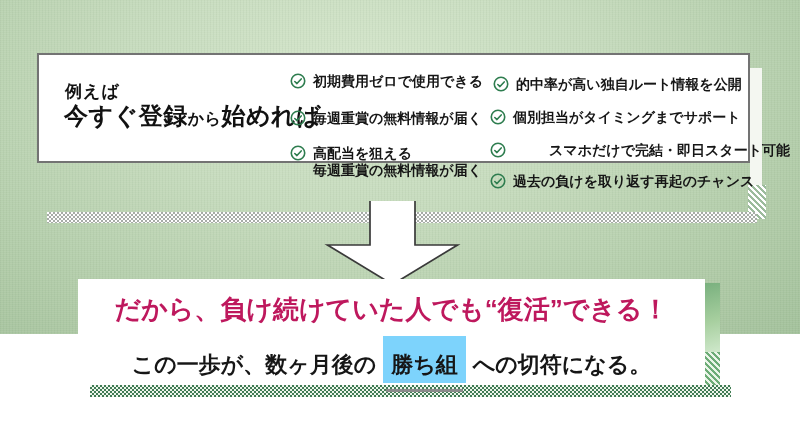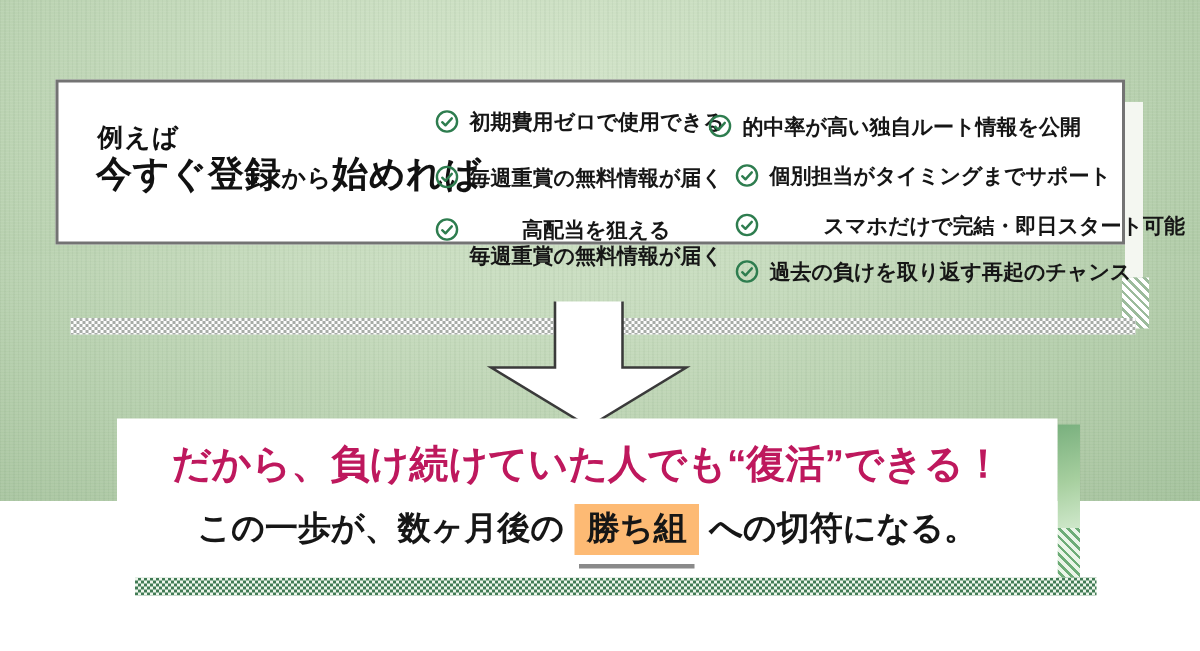--- a/index.html
+++ b/index.html
@@ -67,41 +67,41 @@
     position:absolute;left:25px;top:45px;
     font-size:24px;font-weight:800;color:#111;letter-spacing:0.5px;white-space:nowrap;
   }
   .lead-line .small{font-size:16px;font-weight:700;}
 
   .feat{
     position:absolute;display:flex;align-items:flex-start;gap:7px;
     font-size:14px;font-weight:700;color:#161616;line-height:17px;white-space:nowrap;
   }
   .feat .check{flex:0 0 auto;width:16px;height:16px;margin-top:0px;}
-  .feat .lines{display:flex;flex-direction:column;align-items:center;}
+  .feat .lines{display:flex;flex-direction:column;}
 
   
   .arrow-svg{position:absolute;left:0;top:0;width:800px;height:434px;pointer-events:none;}
 
   
   .bottom-card{
     position:absolute;left:78px;top:279px;width:627px;height:106px;
     background:#ffffff;text-align:center;
   }
   .bc-line1{
     margin-top:13px;
     font-size:26px;font-weight:800;color:#be185d;letter-spacing:0px;white-space:nowrap;
   }
   .bc-line2{
     margin-top:9px;
     font-size:22px;font-weight:800;color:#161616;white-space:nowrap;
   }
   .hl{
     display:inline-block;position:relative;
-    background:#fdba74;padding:1px 8px 3px 8px;margin:0 7px;
+    background:#7dd3fc;padding:14px 8px 3px 8px;margin:0 7px;
   }
   .hl::after{
     content:"";position:absolute;left:3px;right:3px;bottom:-9px;height:3px;background:#8a8a8a;
   }
 </style>
 </head>
 <body>
 
 <div class="stage">
 
@@ -133,21 +133,21 @@
       <svg class="check" viewBox="0 0 20 20">
           <circle cx="10" cy="10" r="8.4" fill="none" stroke="#2e7d4f" stroke-width="2"></circle>
           <path d="M6 10.6 L8.7 13.2 L14 7.4" fill="none" stroke="#2e7d4f" stroke-width="2" stroke-linecap="round" stroke-linejoin="round"></path>
         </svg>
       <span class="lines">
         <span>高配当を狙える</span>
         <span>毎週重賞の無料情報が届く</span>
       </span>
     </div>
 
-    <div class="feat" style="left:433px;top:21px;">
+    <div class="feat" style="left:454px;top:21px;">
       <svg class="check" viewBox="0 0 20 20">
           <circle cx="10" cy="10" r="8.4" fill="none" stroke="#2e7d4f" stroke-width="2"></circle>
           <path d="M6 10.6 L8.7 13.2 L14 7.4" fill="none" stroke="#2e7d4f" stroke-width="2" stroke-linecap="round" stroke-linejoin="round"></path>
         </svg>
       <span>的中率が高い独自ルート情報を公開</span>
     </div>
     <div class="feat" style="left:451px;top:54px;">
       <svg class="check" viewBox="0 0 20 20">
           <circle cx="10" cy="10" r="8.4" fill="none" stroke="#2e7d4f" stroke-width="2"></circle>
           <path d="M6 10.6 L8.7 13.2 L14 7.4" fill="none" stroke="#2e7d4f" stroke-width="2" stroke-linecap="round" stroke-linejoin="round"></path>

